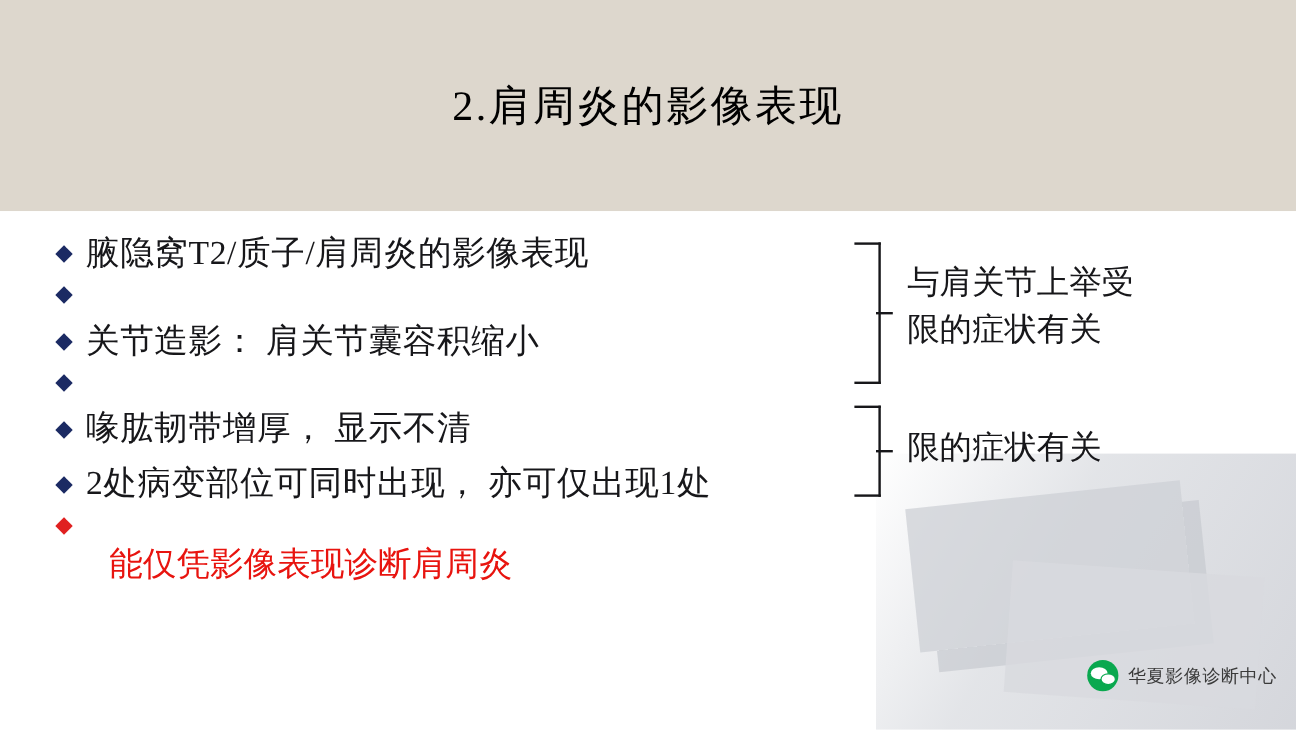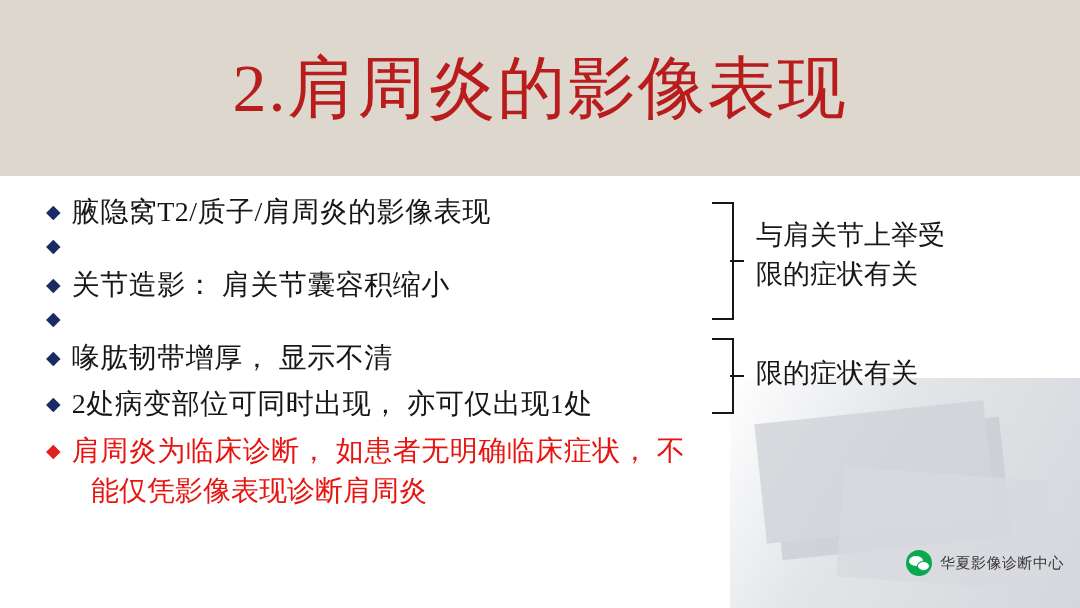--- a/index.html
+++ b/index.html
@@ -27,22 +27,22 @@
     top: 0;
     width: 1080px;
     height: 176px;
     background: #ddd7cd;
     display: flex;
     align-items: center;
     justify-content: center;
   }
   .title-band .title-text {
     font-family: "Liberation Serif", serif;
-    font-size: 68px;
-    color: #b91c1c;
+    font-size: 35px;
+    color: #000000;
     letter-spacing: 2px;
     font-weight: 400;
     white-space: nowrap;
   }
   
   .body-region {
     position: absolute;
     left: 0;
     top: 176px;
     width: 1080px;
@@ -223,21 +223,20 @@
         <span class="btext">喙肱韧带增厚， 显示不清</span>
       </div>
 
       <div class="bullet">
         <span class="marker">◆</span>
         <span class="btext">2处病变部位可同时出现， 亦可仅出现1处</span>
       </div>
 
       <div class="bullet red">
         <span class="marker">◆</span>
-        <span class="btext">肩周炎为临床诊断， 如患者无明确临床症状， 不</span>
       </div>
       <div class="cont-line">能仅凭影像表现诊断肩周炎</div>
 
     </div>
 
     <div class="brace brace-1"></div>
     <div class="brace-tip brace-1-tip"></div>
     <div class="annot annot-1">
       <div>与肩关节上举受</div>
       <div>限的症状有关</div>

